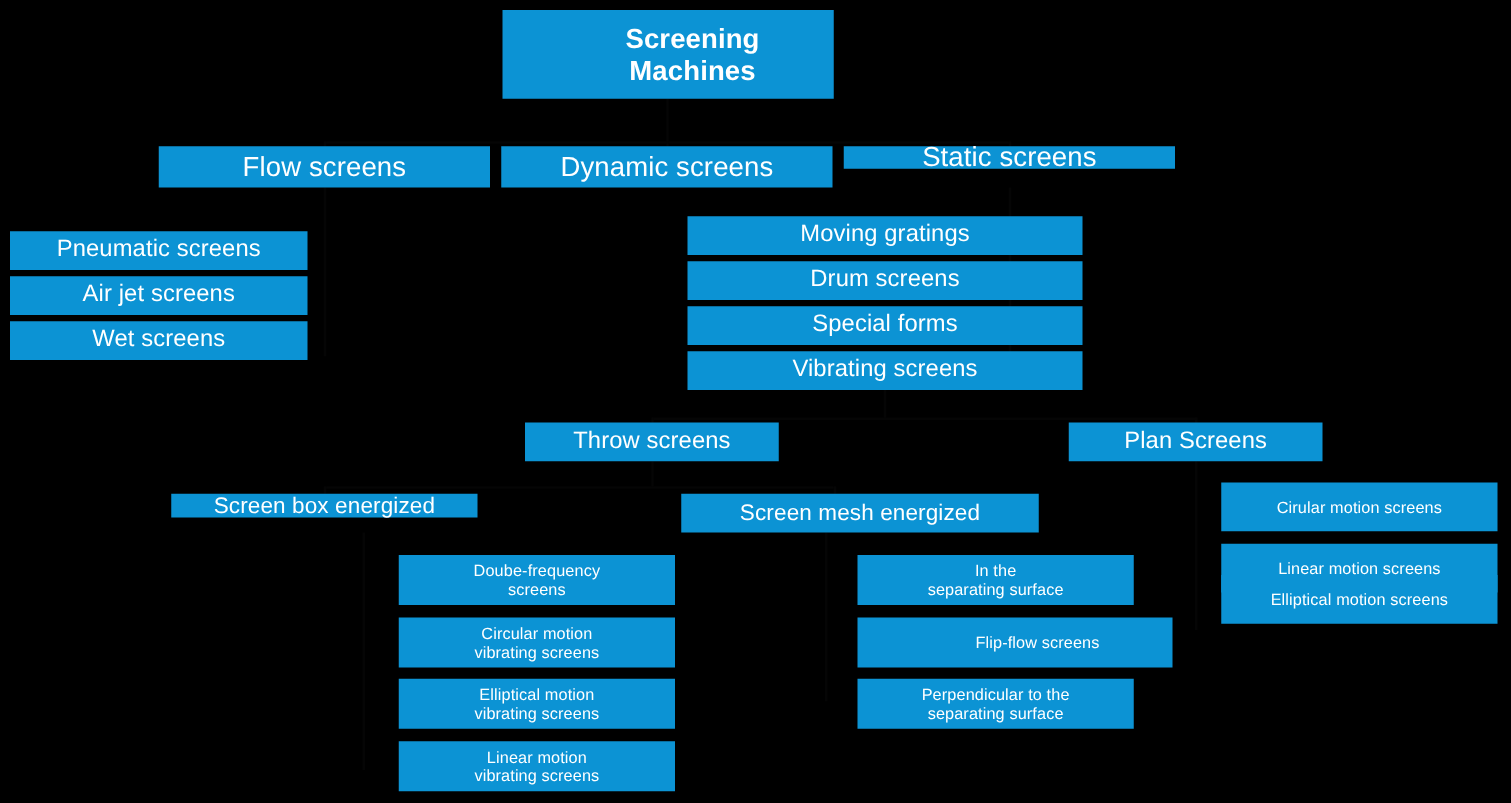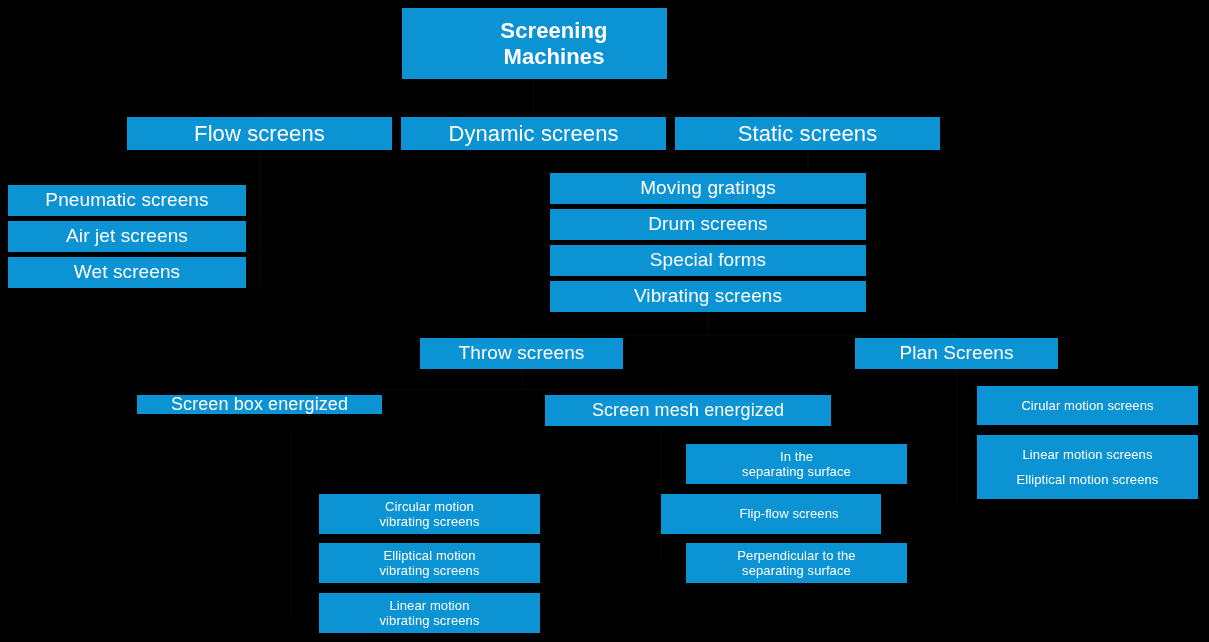--- a/index.html
+++ b/index.html
@@ -83,47 +83,49 @@
   <div class="connector" style="left:667px; top:389px; width:2px; height:6px;"></div>
 
   <div class="connector" style="left:290px; top:426px; width:2px; height:190px;"></div>
   <div class="connector" style="left:660px; top:426px; width:2px; height:135px;"></div>
   <div class="connector" style="left:956px; top:369px; width:2px; height:135px;"></div>
 
   <div class="node lvl-root" style="left:402px; top:8px; width:265px; height:71px;">Screening Machines</div>
 
   <div class="node lvl-2" style="left:127px; top:117px; width:265px; height:33px;">Flow screens</div>
   <div class="node lvl-2" style="left:401px; top:117px; width:265px; height:33px;">Dynamic screens</div>
-  <div class="node lvl-2" style="left:675px; top:117px; width:265px; height:33px;">Static screens</div>
+  <div class="node lvl-2" style="left:675px; top:117px; width:265px; height:18px;">Static screens</div>
 
   <div class="node lvl-3" style="left:8px; top:185px; width:238px; height:31px;">Pneumatic screens</div>
   <div class="node lvl-3" style="left:8px; top:221px; width:238px; height:31px;">Air jet screens</div>
   <div class="node lvl-3" style="left:8px; top:257px; width:238px; height:31px;">Wet screens</div>
 
   <div class="node lvl-3" style="left:550px; top:173px; width:316px; height:31px;">Moving gratings</div>
   <div class="node lvl-3" style="left:550px; top:209px; width:316px; height:31px;">Drum screens</div>
   <div class="node lvl-3" style="left:550px; top:245px; width:316px; height:31px;">Special forms</div>
   <div class="node lvl-3" style="left:550px; top:281px; width:316px; height:31px;">Vibrating screens</div>
 
   <div class="node lvl-3" style="left:420px; top:338px; width:203px; height:31px;">Throw screens</div>
   <div class="node lvl-3" style="left:855px; top:338px; width:203px; height:31px;">Plan Screens</div>
 
   <div class="node lvl-4" style="left:137px; top:395px; width:245px; height:19px;">Screen box energized</div>
   <div class="node lvl-4" style="left:545px; top:395px; width:286px; height:31px;text-align:center;">Screen mesh energized</div>
 
+  <div class="node lvl-5" style="left:319px; top:444px; width:221px; height:40px;">Doube-frequency
+screens</div>
   <div class="node lvl-5" style="left:319px; top:494px; width:221px; height:40px;">Circular motion
 vibrating screens</div>
   <div class="node lvl-5" style="left:319px; top:543px; width:221px; height:40px;">Elliptical motion
 vibrating screens</div>
   <div class="node lvl-5" style="left:319px; top:593px; width:221px; height:40px;">Linear motion
 vibrating screens</div>
 
   <div class="node lvl-5" style="left:686px; top:444px; width:221px; height:40px;">In the
 separating surface</div>
-  <div class="node lvl-5" style="left:661px; top:494px; width:220px; height:40px;padding-left:42px;">Flip-flow screens</div>
+  <div class="node lvl-5" style="left:686px; top:494px; width:252px; height:40px;padding-left:42px;">Flip-flow screens</div>
   <div class="node lvl-5" style="left:686px; top:543px; width:221px; height:40px;">Perpendicular to the
 separating surface</div>
 
   <div class="node lvl-5" style="left:977px; top:386px; width:221px; height:39px;">Cirular motion screens</div>
   <div class="node lvl-5" style="left:977px; top:435px; width:221px; height:39px;">Linear motion screens</div>
   <div class="node lvl-5" style="left:977px; top:460px; width:221px; height:39px;">Elliptical motion screens</div>
 
 </div>
 
 </body></html>

